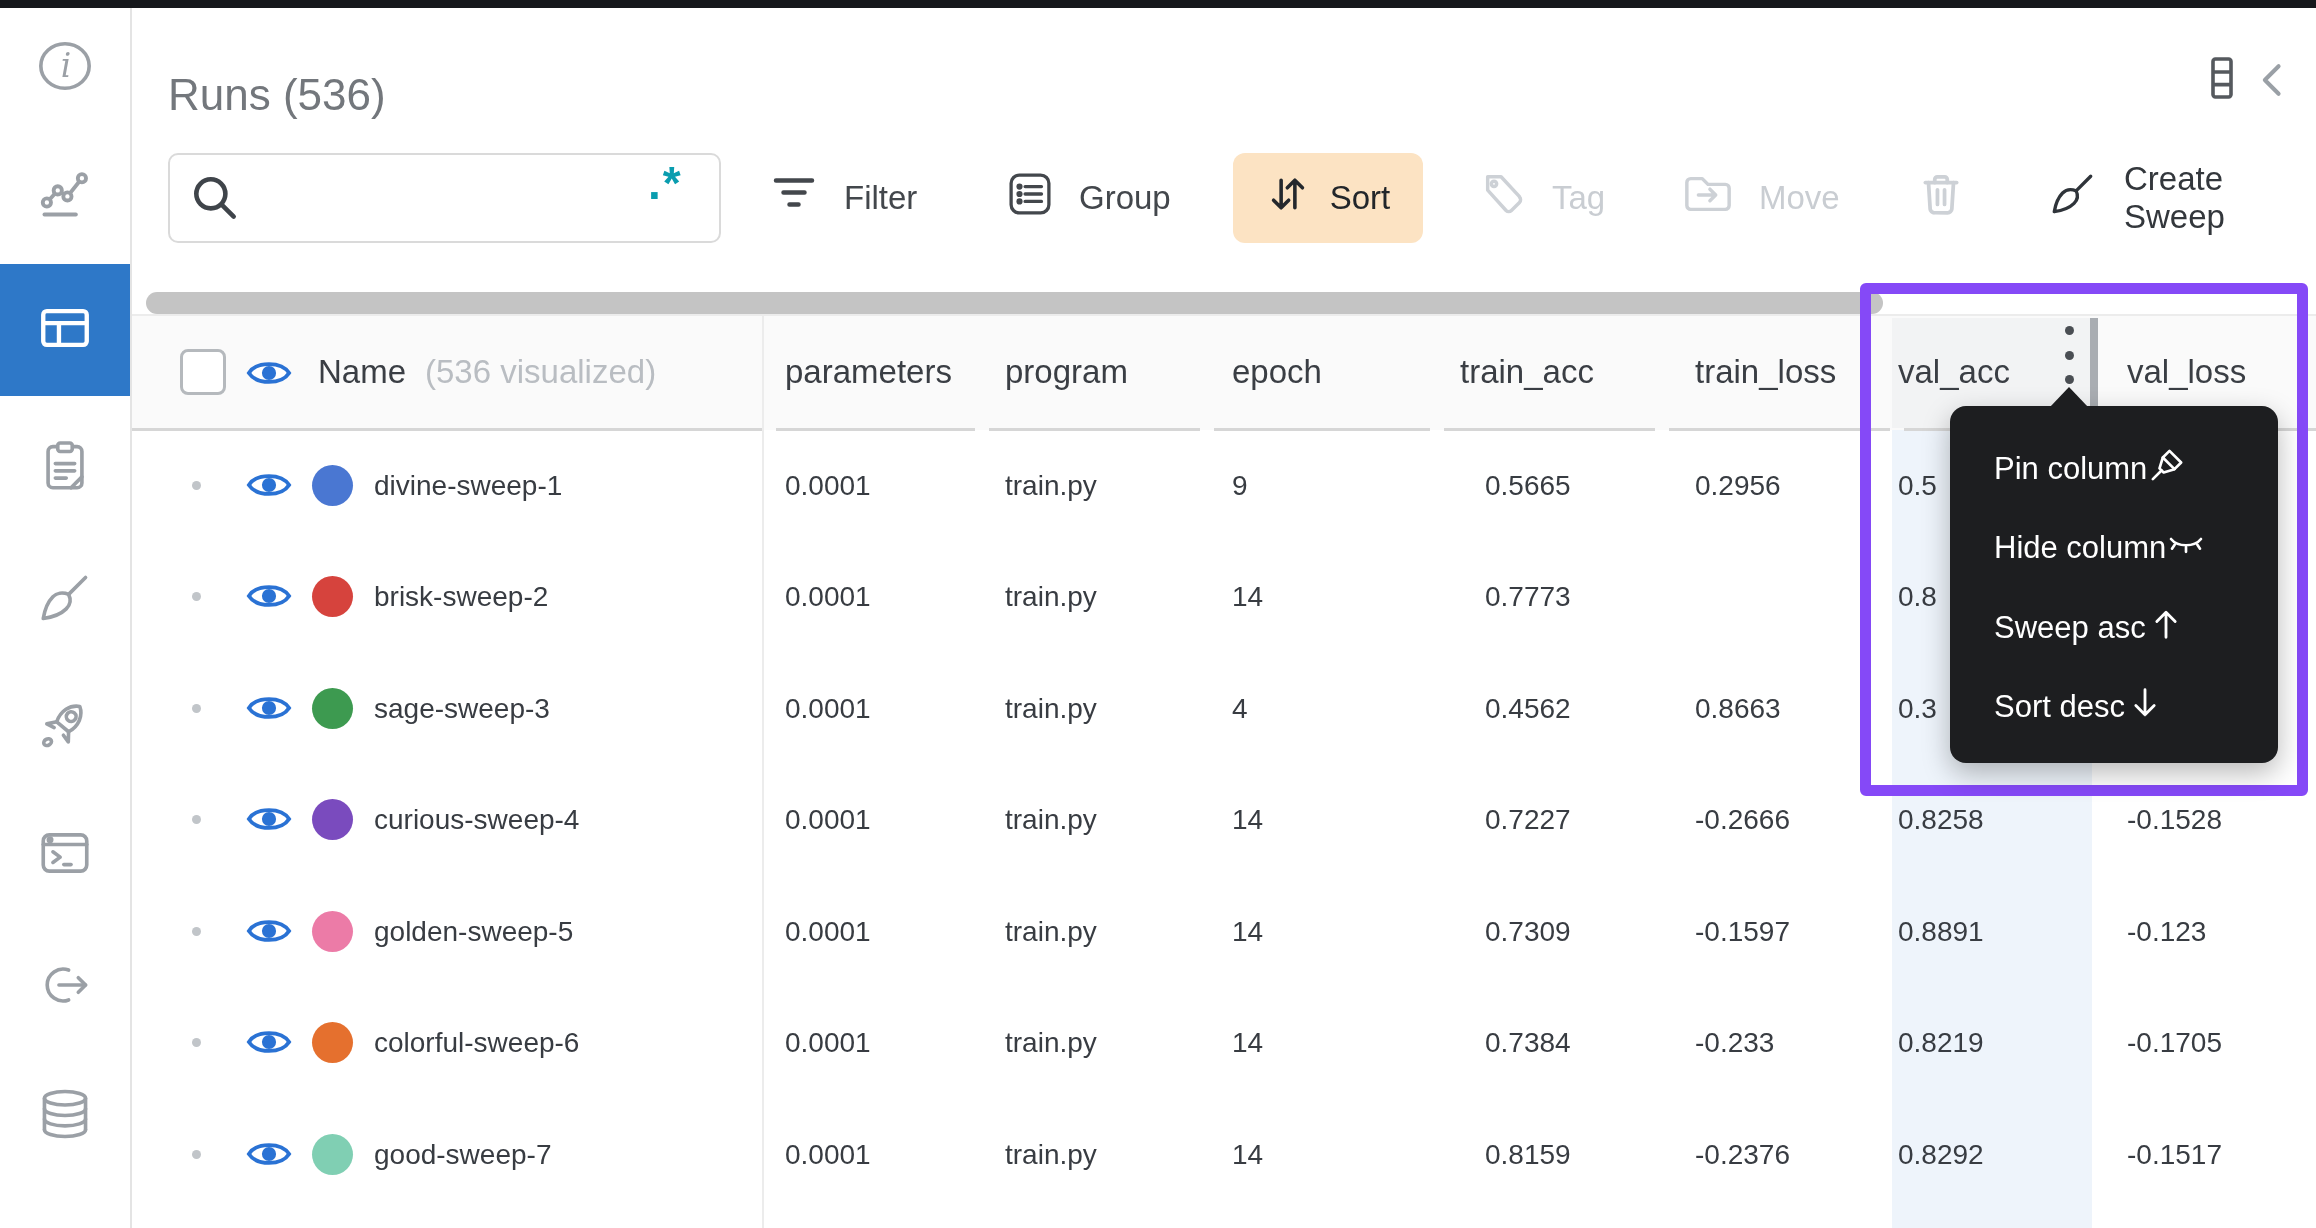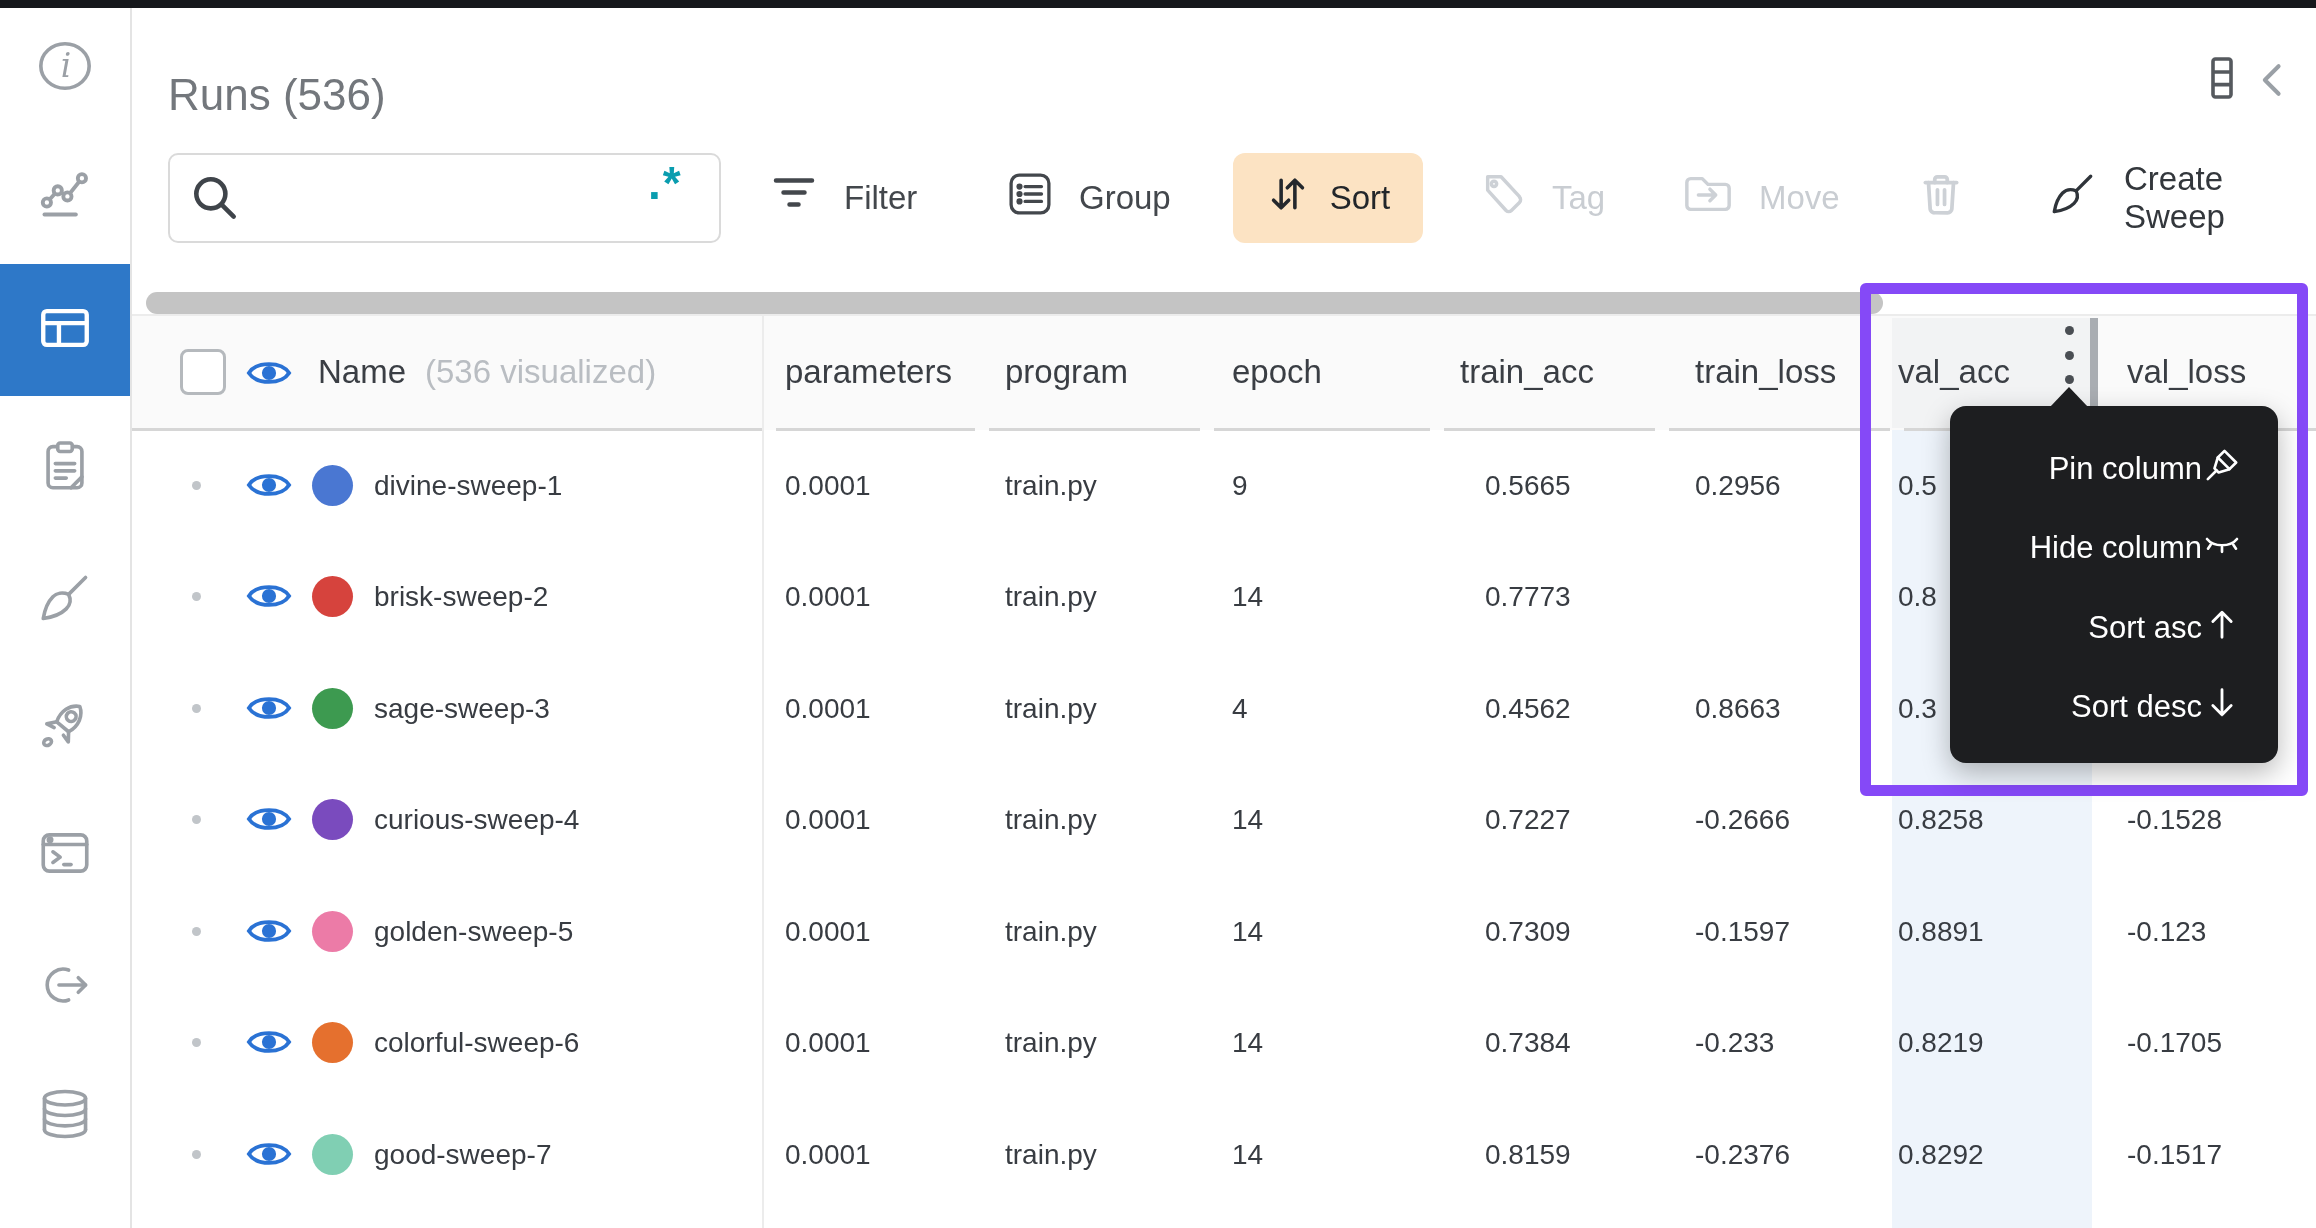--- a/index.html
+++ b/index.html
@@ -53,21 +53,21 @@
   .c-val_acc{left:1898px;}
   .c-val_loss{left:2127px;}
   .dot{position:absolute;left:192px;top:51px;width:9px;height:9px;border-radius:50%;background:#c1c5c9;}
   .roweye{position:absolute;left:246px;top:38px;width:46px;height:34px;}
   .swatch{position:absolute;left:312px;top:35px;width:41px;height:41px;border-radius:50%;}
   
   #purple-rect{left:1860px;top:283px;width:448px;height:513px;border:11px solid #8549f7;border-radius:6px;box-sizing:border-box;z-index:50;}
   
   #ctxmenu{left:1950px;top:406px;width:328px;height:357px;background:#1d1e20;border-radius:16px;z-index:60;box-shadow:0 10px 28px rgba(0,0,0,.28);}
   #ctxcaret{position:absolute;left:100px;top:-19px;width:0;height:0;border-left:19px solid transparent;border-right:19px solid transparent;border-bottom:20px solid #1d1e20;}
-  .menu-item{position:absolute;left:0;width:100%;height:76px;display:flex;align-items:center;justify-content:flex-end;padding:0 36px 0 44px;box-sizing:border-box;color:#fff;font-size:31px;}
+  .menu-item{position:absolute;left:0;width:100%;height:76px;display:flex;align-items:center;justify-content:flex-start;padding:0 36px 0 44px;box-sizing:border-box;color:#fff;font-size:31px;}
   .menu-item svg{width:40px;height:40px;}
 </style>
 </head>
 <body>
 
 <div id="app">
 
   <div class="abs" id="topbar"></div>
 
   <div class="abs" id="sidebar">
@@ -453,21 +453,21 @@
     <div class="menu-item" style="top:104px">
       <span>Hide column</span>
       <span>
         <svg viewBox="0 0 24 24" fill="none" stroke="#fff" stroke-width="1.6" stroke-linecap="round">
           <path d="M3 9 C7 14 17 14 21 9"></path>
           <path d="M5.2 12.4 L3.6 14.8 M12 13.9 V16.7 M18.8 12.4 L20.4 14.8"></path>
         </svg>
       </span>
     </div>
     <div class="menu-item" style="top:184px">
-      <span>Sort asc</span>
+      <span>Sweep asc</span>
       <span>
         <svg viewBox="0 0 24 24" fill="none" stroke="#fff" stroke-width="1.7" stroke-linecap="round" stroke-linejoin="round">
           <path d="M12 20 V5 M6.5 10.5 L12 5 L17.5 10.5"></path>
         </svg>
       </span>
     </div>
     <div class="menu-item" style="top:263px">
       <span>Sort desc</span>
       <span>
         <svg viewBox="0 0 24 24" fill="none" stroke="#fff" stroke-width="1.7" stroke-linecap="round" stroke-linejoin="round">

